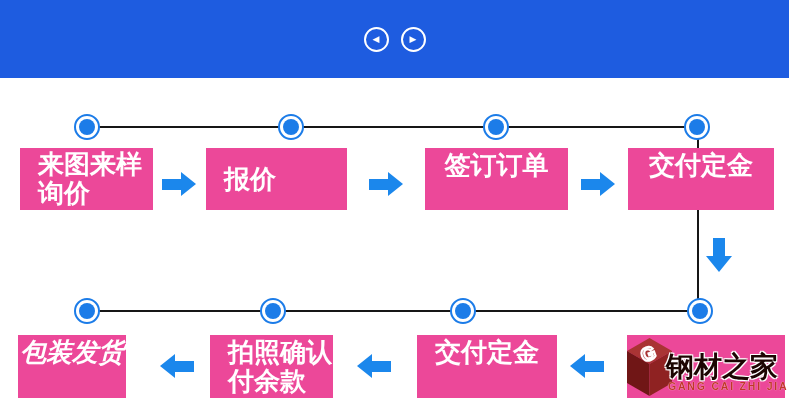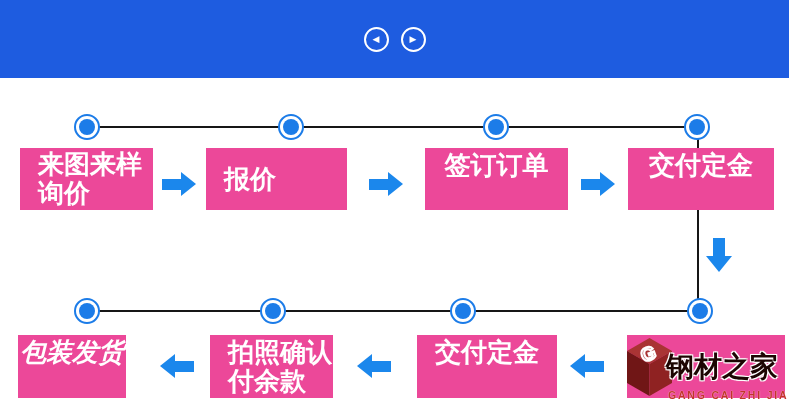--- a/index.html
+++ b/index.html
@@ -90,21 +90,20 @@
   .brand-name {
     position:absolute; left:41px; top:12px; font-size:28px; font-weight:bold;
     letter-spacing:0px; color:#1d0502; white-space:nowrap;
     text-shadow:-1px -1px 0 #fff, 1px -1px 0 #fff, -1px 1px 0 #fff, 1px 1px 0 #fff, 0 0 2px #fff;
     text-align:right;
   }
   .brand-pinyin {
     position:absolute; left:43px; top:44px; font-size:10.5px; font-weight:bold;
     letter-spacing:1.8px; color:#c2352a; white-space:nowrap;
     text-shadow:0 0 1px #ffffff;
-    margin-top:9px;
   }
 </style>
 </head>
 <body>
 
 <div id="stage">
 
   <div class="header">
     <div class="header-inner">
       <span class="circle-chevron">◀</span>

